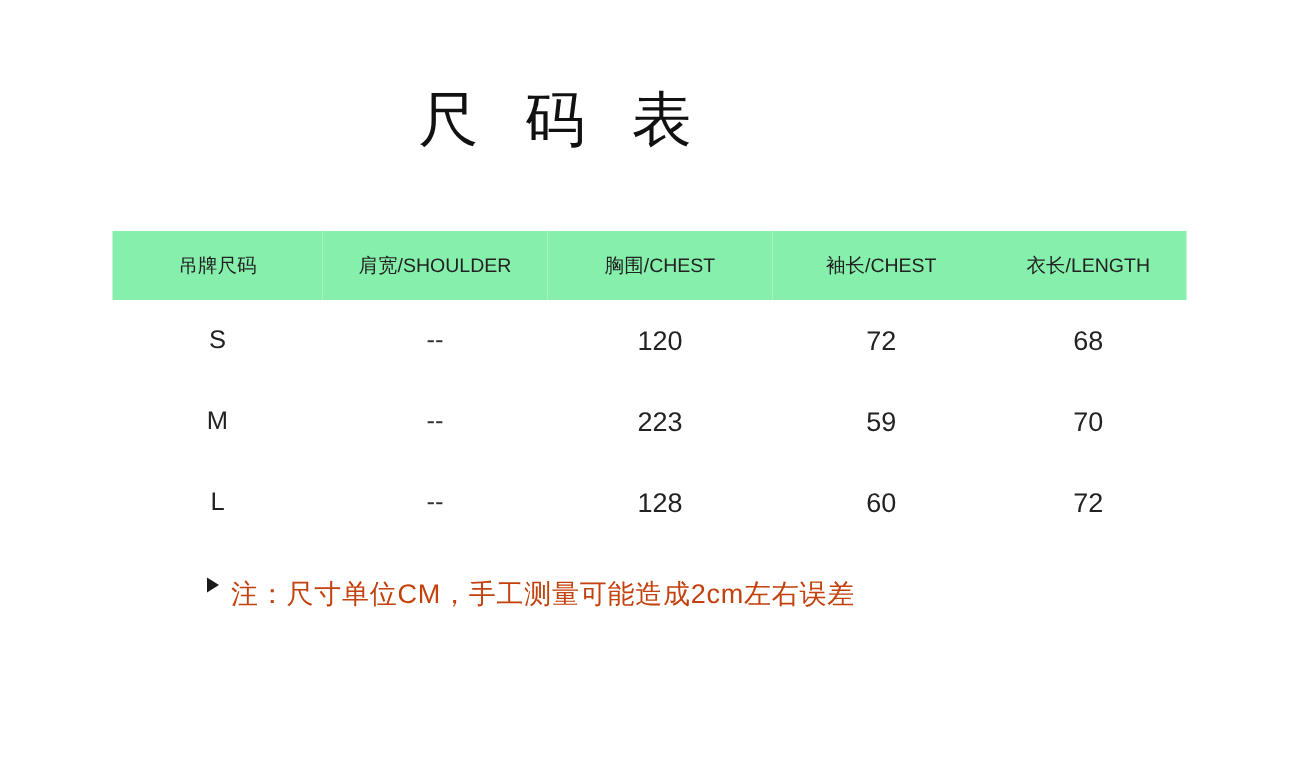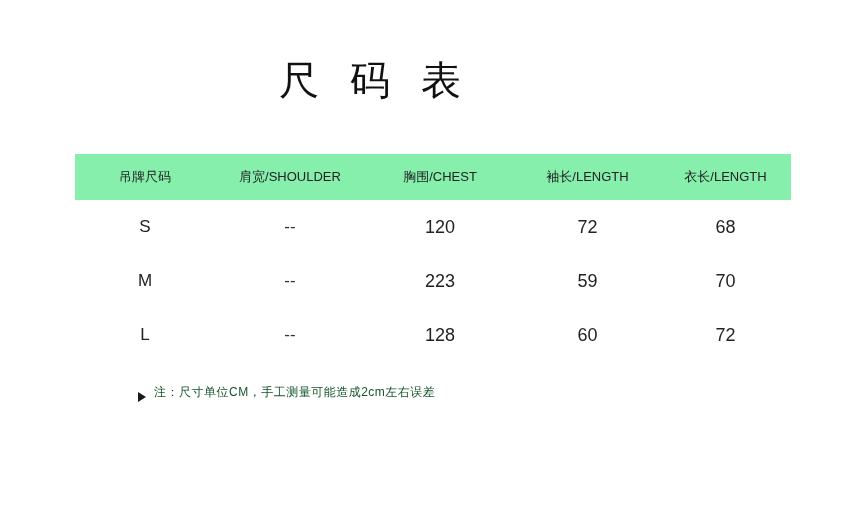--- a/index.html
+++ b/index.html
@@ -67,25 +67,25 @@
     color: #333333;
   }
   col.c1 { width: 140px; }
   col.c2 { width: 150px; }
   col.c3 { width: 150px; }
   col.c4 { width: 145px; }
   col.c5 { width: 131px; }
   .note {
     margin: 22px 0 0 0;
     padding-left: 138px;
-    font-size: 12px;
-    color: #14532d;
+    font-size: 18px;
+    color: #c2410c;
     letter-spacing: 0.5px;
     display: flex;
-    align-items: flex-end;
+    align-items: flex-start;
   }
   .note .tri {
     display: inline-block;
     width: 0;
     height: 0;
     border-left: 8px solid #1a1a1a;
     border-top: 5px solid transparent;
     border-bottom: 5px solid transparent;
     margin-right: 8px;
     position: relative;
@@ -106,21 +106,21 @@
           <col class="c2">
           <col class="c3">
           <col class="c4">
           <col class="c5">
       </colgroup>
       <thead>
         <tr>
           <th>吊牌尺码</th>
           <th>肩宽/SHOULDER</th>
           <th>胸围/CHEST</th>
-          <th>袖长/LENGTH</th>
+          <th>袖长/CHEST</th>
           <th>衣长/LENGTH</th>
         </tr>
       </thead>
       <tbody>
         <tr>
           <td class="size-col">S</td>
           <td class="dash">--</td>
           <td class="val">120</td>
           <td class="val">72</td>
           <td class="val">68</td>

